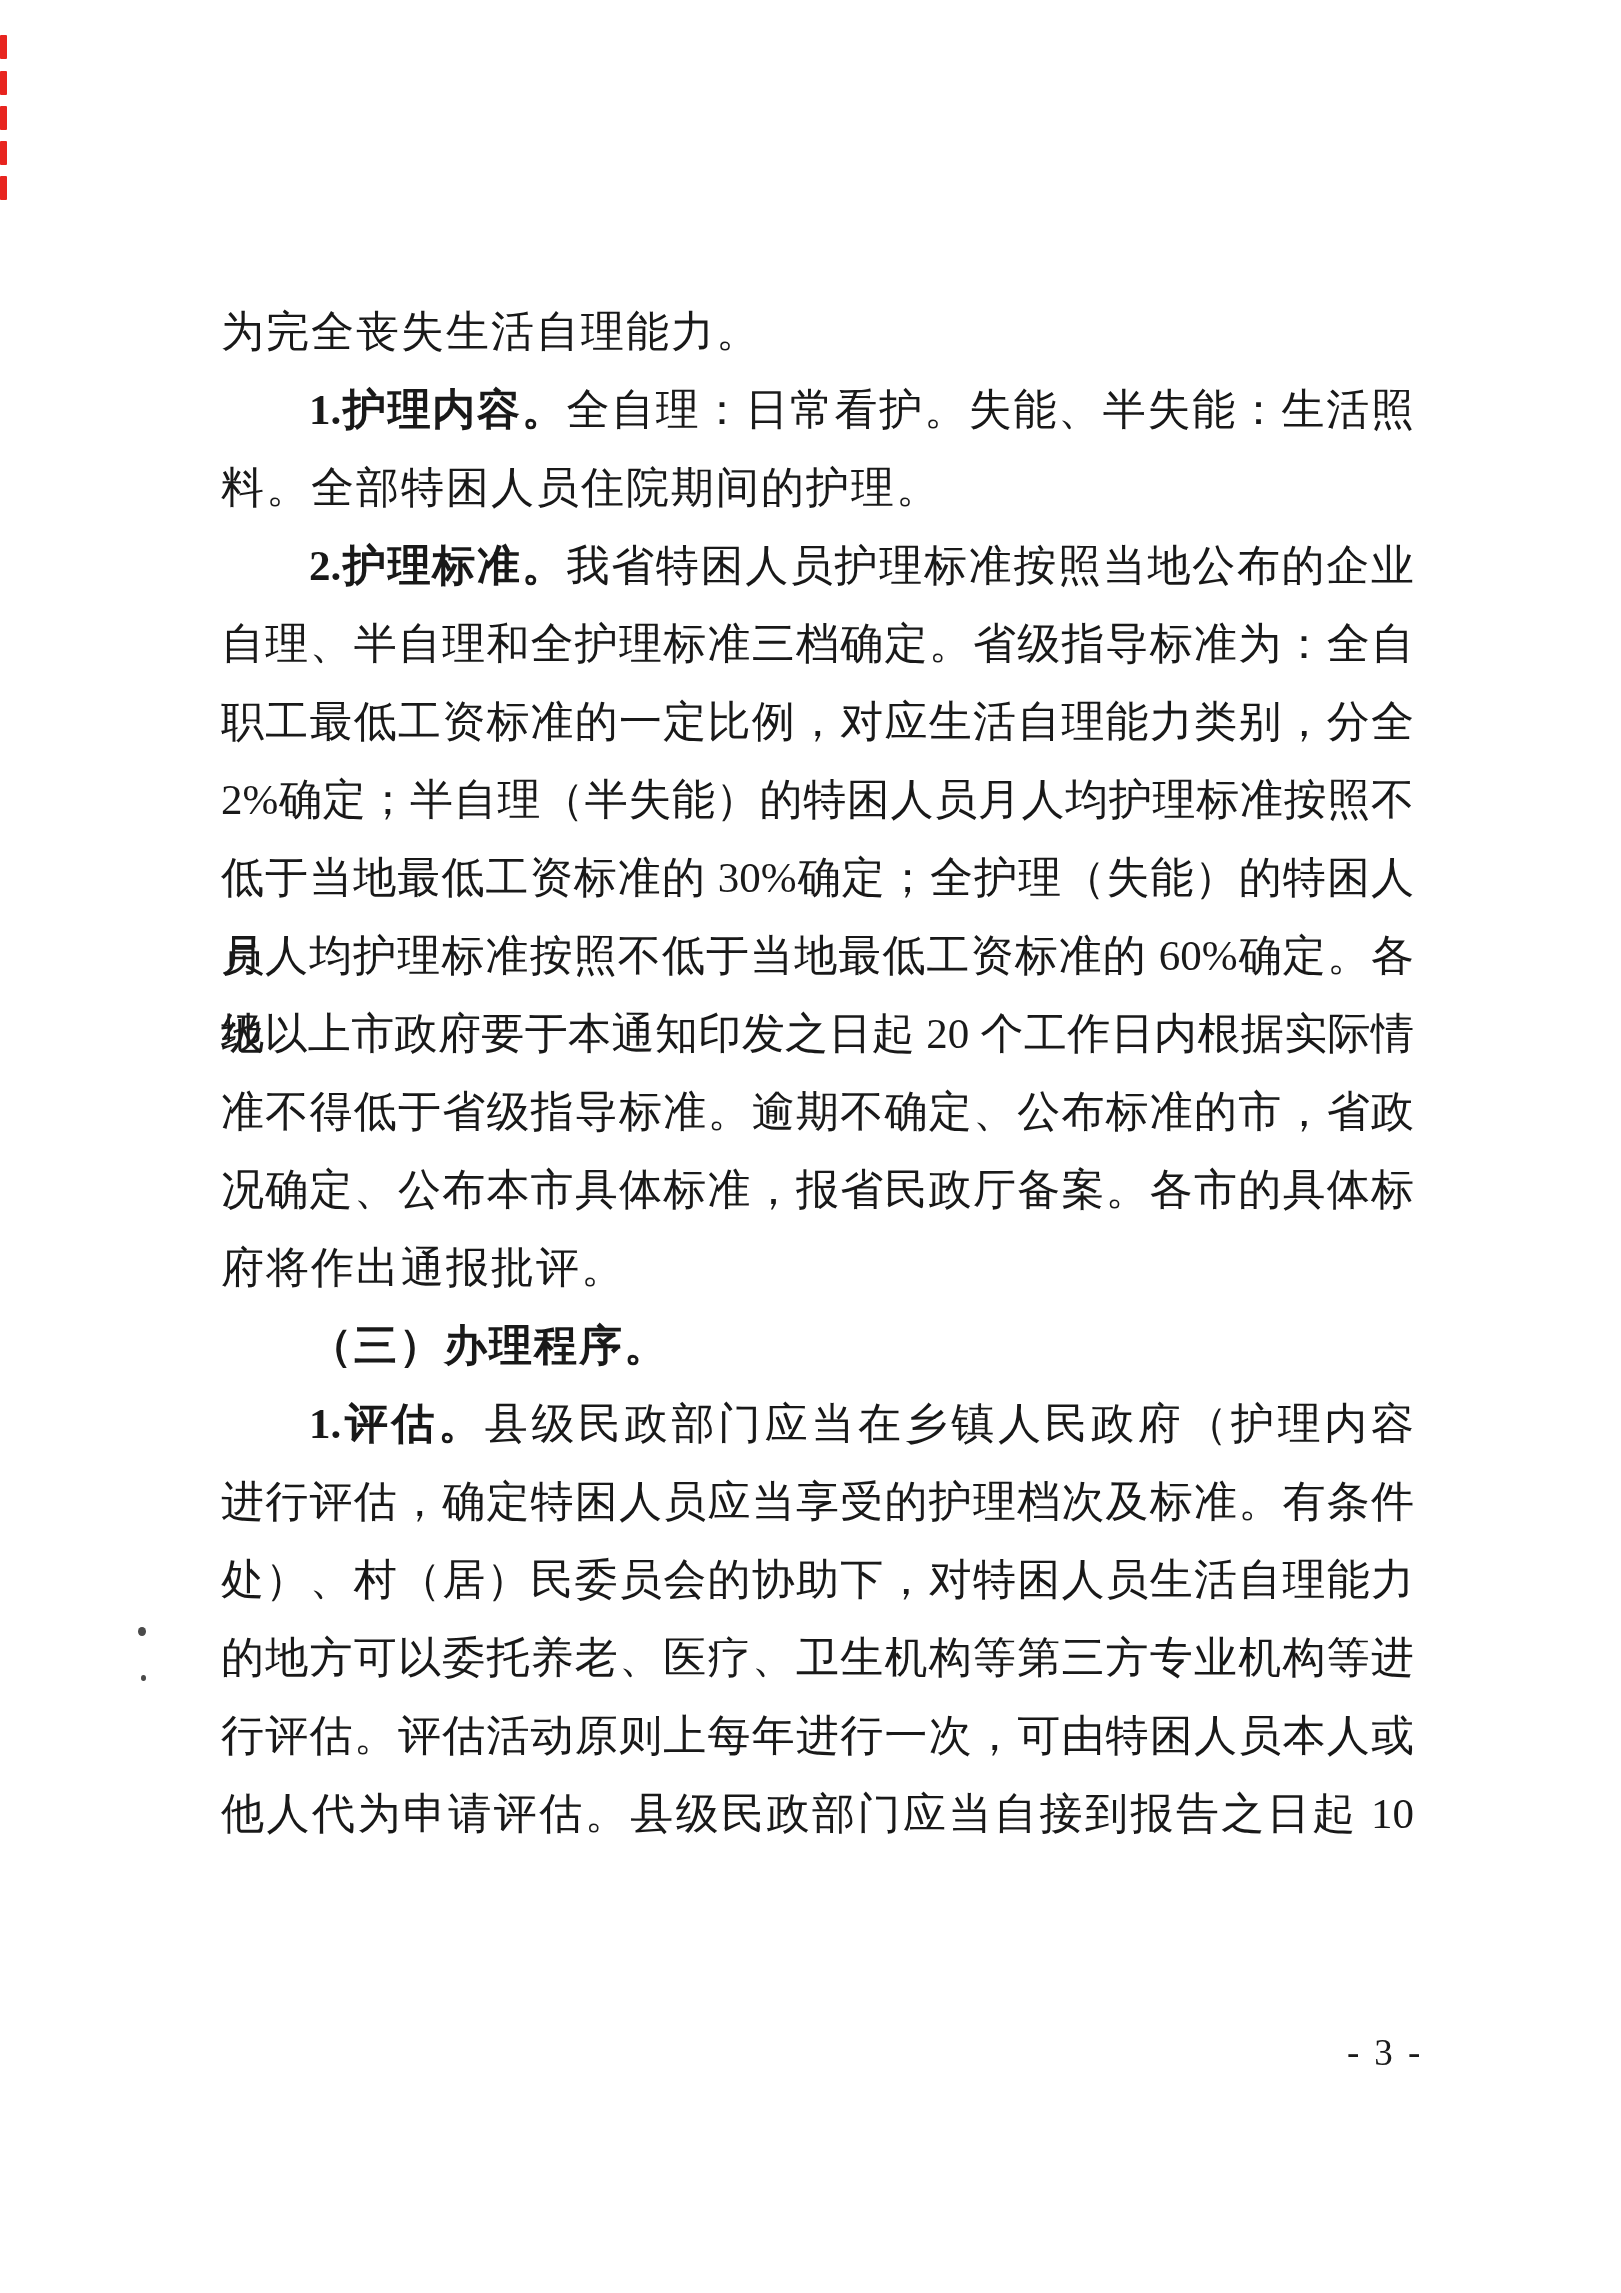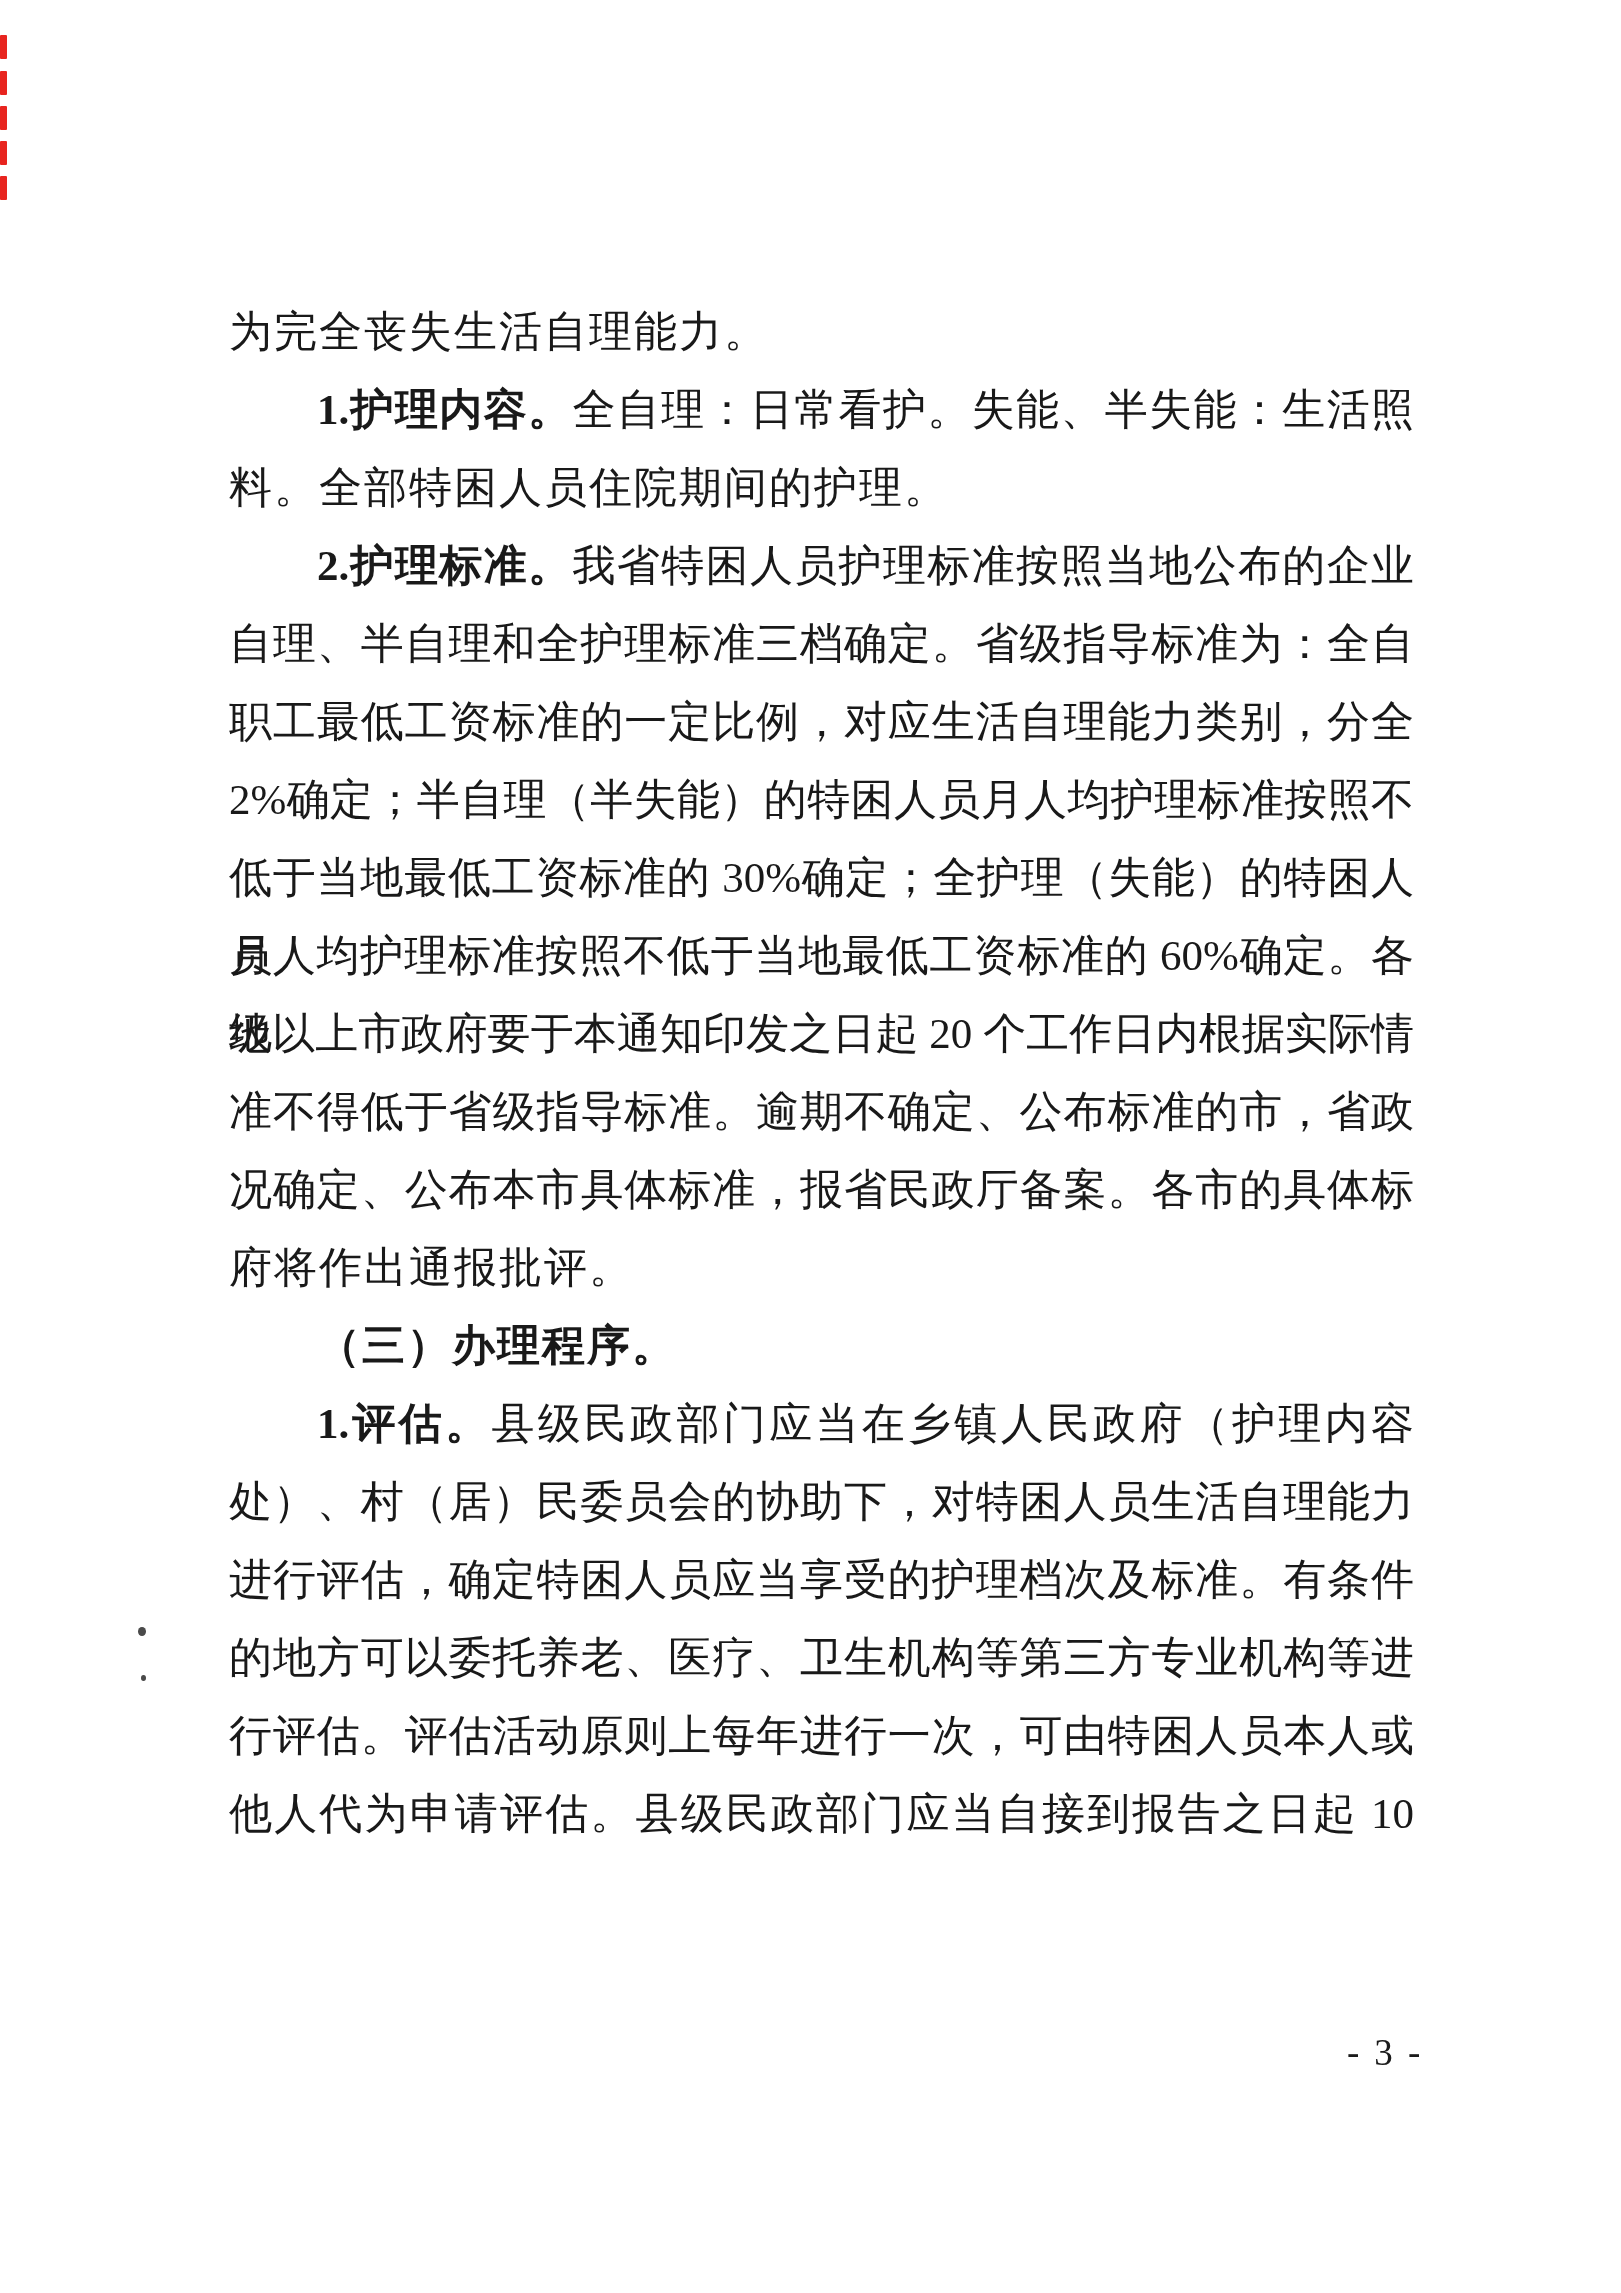--- a/index.html
+++ b/index.html
@@ -16,21 +16,20 @@
     left:221px;top:293px;
     width:1193px;
   }
   .line{
     height:78px;
     line-height:78px;
     font-size:43px;
     letter-spacing:2px;
     white-space:nowrap;
     text-align:left;
-    margin-left:8px;
   }
   .line.j{
     white-space:normal;
     letter-spacing:0;
     text-align:justify;
     text-align-last:justify;
     text-justify:inter-character;
   }
   .line.indent{ text-indent:88px; }
   .b{ font-weight:700; }
@@ -76,22 +75,22 @@
       <div class="line j"><span>职工最低工资标准的一定比例，对应生活自理能力类别，分全</span></div>
       <div class="line j"><span>2%确定；半自理（半失能）的特困人员月人均护理标准按照不</span></div>
       <div class="line j"><span>低于当地最低工资标准的 30%确定；全护理（失能）的特困人员</span></div>
       <div class="line j"><span>月人均护理标准按照不低于当地最低工资标准的 60%确定。各地</span></div>
       <div class="line j"><span>级以上市政府要于本通知印发之日起 20 个工作日内根据实际情</span></div>
       <div class="line j"><span>准不得低于省级指导标准。逾期不确定、公布标准的市，省政</span></div>
       <div class="line j"><span>况确定、公布本市具体标准，报省民政厅备案。各市的具体标</span></div>
       <div class="line"><span>府将作出通报批评。</span></div>
       <div class="line indent"><span class="b">（三）办理程序。</span></div>
       <div class="line j indent"><span class="b">1.评估。</span><span>县级民政部门应当在乡镇人民政府（护理内容</span></div>
+      <div class="line j"><span>进行评估，确定特困人员应当享受的护理档次及标准。有条件</span></div>
       <div class="line j"><span>处）、村（居）民委员会的协助下，对特困人员生活自理能力</span></div>
-      <div class="line j"><span>进行评估，确定特困人员应当享受的护理档次及标准。有条件</span></div>
       <div class="line j"><span>的地方可以委托养老、医疗、卫生机构等第三方专业机构等进</span></div>
       <div class="line j"><span>行评估。评估活动原则上每年进行一次，可由特困人员本人或</span></div>
       <div class="line j"><span>他人代为申请评估。县级民政部门应当自接到报告之日起 10</span></div>
     </main>
   <div class="speck s1"></div>
   <div class="speck s2"></div>
   <div class="pagenum">- 3 -</div>
 </div>
 
 

